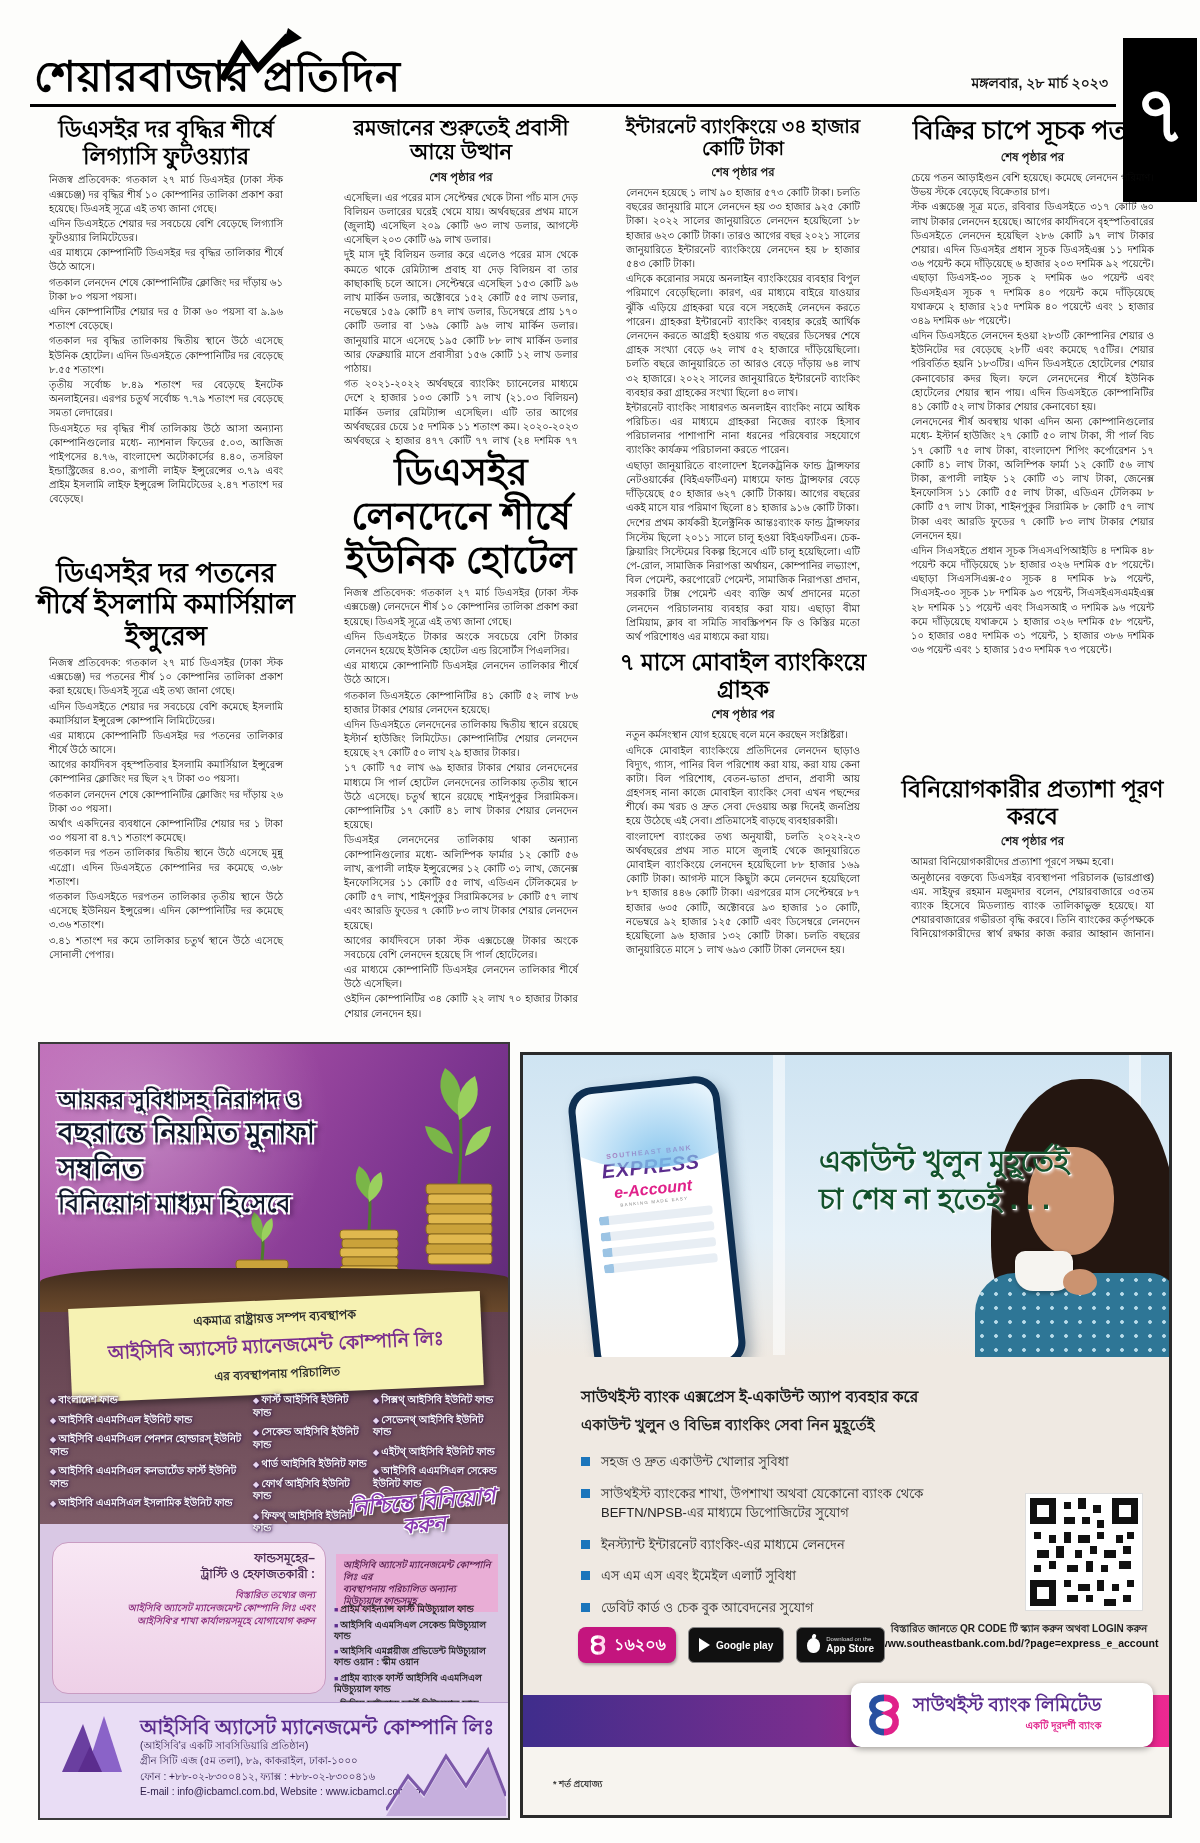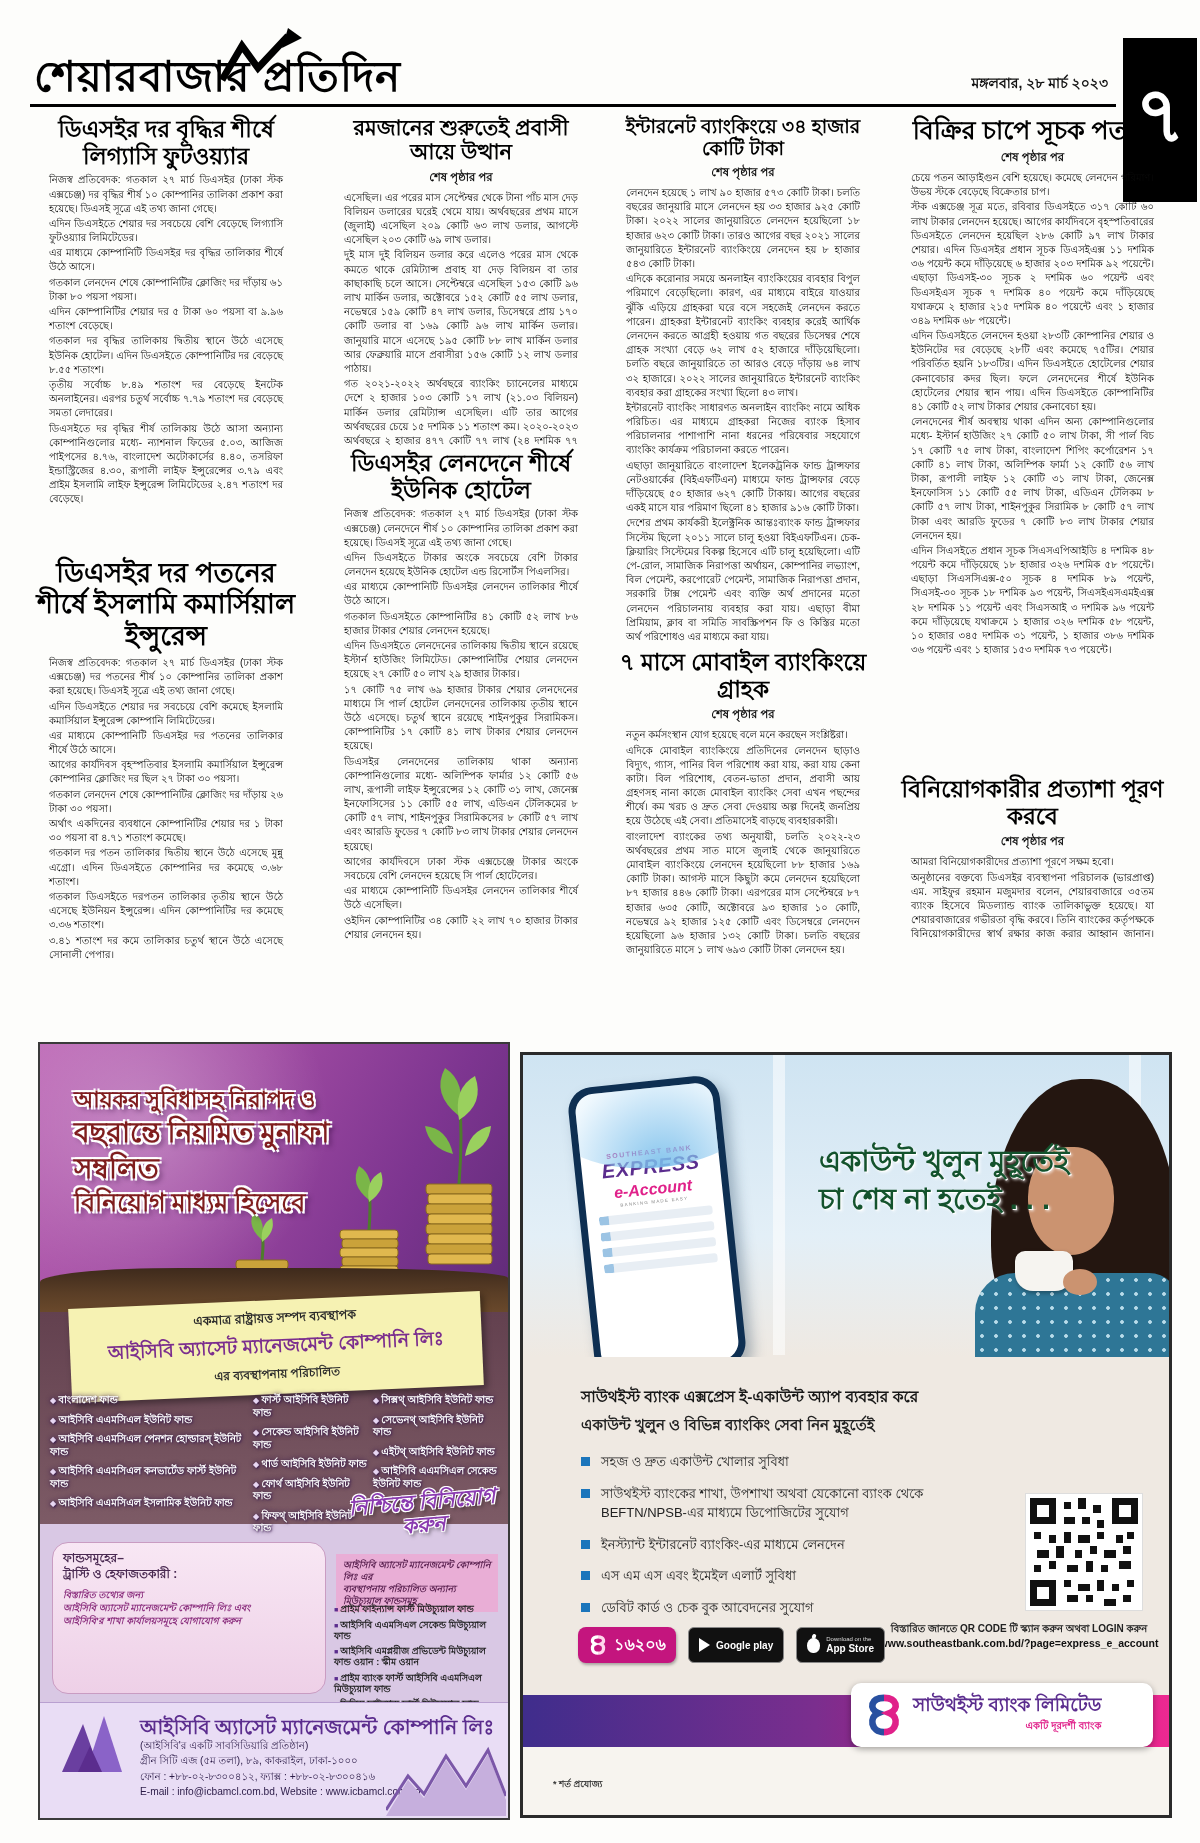--- a/index.html
+++ b/index.html
@@ -18,57 +18,57 @@
   
   .col{position:absolute;top:114px;overflow:hidden;}
   #col1{left:33px;width:266px;height:922px;}
   #col2{left:328px;width:266px;height:922px;}
   #col3{left:610px;width:266px;height:932px;}
   #col4{left:895px;width:275px;height:824px;}
   .art{overflow:hidden;}
   .a-c1t{height:442px}.a-c1b{height:480px}.a-c2t{height:334px}.a-c2b{height:588px}
   .a-c3t{height:533px}.a-c3b{height:399px}.a-c4t{height:660px}.a-c4b{height:164px}
   .hl{font-weight:800;text-align:center;line-height:1.16;margin:2px 0 4px;color:#000;}
-  .hl-c1t{font-size:23px}.hl-c1b{font-size:27px}.hl-c2t{font-size:21px}.hl-c2b{font-size:23px}
+  .hl-c1t{font-size:23px}.hl-c1b{font-size:27px}.hl-c2t{font-size:21px}.hl-c2b{font-size:38px}
   .hl-c3t{font-size:19px}.hl-c3b{font-size:23px}.hl-c4t{font-size:25px}.hl-c4b{font-size:23px}
   .cont-note{text-align:center;font-weight:bold;font-size:11.5px;margin:0 0 3px;color:#111;}
   .body-p{font-size:10px;line-height:1.42;text-align:justify;margin:0 16px 1px;color:#0a0a0a;}
 
   
   .ad-icb{position:absolute;left:38px;top:1042px;width:468px;height:774px;border:2px solid #3a3a3a;
     overflow:hidden;background:#d9c8e4;}
   .icb-bg-top{position:absolute;left:0;top:0;width:468px;height:268px;
     background:radial-gradient(circle at 22% 28%,rgba(255,255,255,.28),transparent 45%),
       linear-gradient(118deg,#bb64b4 0%,#a04ba2 38%,#7d3590 72%,#5f2b78 100%);}
   .icb-soil{position:absolute;left:0;top:224px;width:468px;height:46px;
     background:linear-gradient(#3e2a1c,#5a3e26 55%,#6b4a2c);border-radius:30% 40% 0 0/14px 10px 0 0;}
   .icb-mid{position:absolute;left:0;top:268px;width:468px;height:214px;
     background:linear-gradient(#63414f,#7d5b66);}
   .icb-low{position:absolute;left:0;top:480px;width:468px;height:180px;background:#d9c8e4;}
   .icb-foot{position:absolute;left:0;top:658px;width:468px;height:116px;background:#e9ddf5;border-top:1px solid #b9a0d0;}
   .icb-plants{position:absolute;left:0;top:0;}
-  .icb-tagline{position:absolute;left:34px;top:42px;width:320px;font-weight:800;color:#7f1d1d;line-height:1.3;
-    text-shadow:-2px -2px 0 #fff,2px -2px 0 #fff,-2px 2px 0 #fff,2px 2px 0 #fff,4px 4px 5px rgba(40,0,50,.55);font-family:Liberation Serif, serif;}
+  .icb-tagline{position:absolute;left:18px;top:42px;width:320px;font-weight:800;color:#0f172a;line-height:1.3;
+    text-shadow:-2px -2px 0 #fff,2px -2px 0 #fff,-2px 2px 0 #fff,2px 2px 0 #fff,4px 4px 5px rgba(40,0,50,.55);}
   .icb-tag1{font-size:22px}.icb-tag2{font-size:28px}.icb-tag3{font-size:25px}
   .icb-banner{position:absolute;left:30px;top:256px;width:396px;background:#f6f2b3;transform:rotate(-2.5deg);
     padding:9px 8px;text-align:center;box-shadow:3px 4px 7px rgba(0,0,0,.4);}
   .icb-b1{font-size:12.5px;font-weight:bold;color:#2b2b2b;}
   .icb-b2{font-size:19px;font-weight:800;color:#7b2e8e;margin:2px 0;}
   .icb-b3{font-size:12px;font-weight:bold;color:#2b2b2b;}
   .icb-funds{position:absolute;left:10px;top:350px;width:450px;display:flex;gap:6px;}
   .icb-funds ul{list-style:none;margin:0;padding:0;}
   .icb-funds li{font-size:10px;font-weight:bold;color:#fff;margin:0 0 7px;line-height:1.25;
     text-shadow:1px 1px 2px #3d1f4e,0 0 5px #3d1f4e;}
   .icb-funds li::before{content:"◆ ";color:#e8d7f3;font-size:8px;}
   .fcolA{width:45%}.fcolB{width:26%}.fcolC{width:29%}
   .icb-slogan{position:absolute;right:10px;top:446px;width:150px;transform:rotate(-5deg);text-align:center;
     font-size:21px;font-weight:800;font-style:italic;color:#8a3bb0;line-height:1.1;
     text-shadow:-1px -1px 0 #fff,1px -1px 0 #fff,-1px 1px 0 #fff,1px 1px 0 #fff,2px 3px 4px rgba(0,0,0,.5);}
   .icb-pinkbox{position:absolute;left:12px;top:498px;width:274px;height:152px;border-radius:16px;
-    background:linear-gradient(180deg,#f8e7f4,#eed0e7);border:1px solid #c99cc2;padding:8px 10px;box-sizing:border-box;text-align:left;}
+    background:linear-gradient(180deg,#f8e7f4,#eed0e7);border:1px solid #c99cc2;padding:8px 10px;box-sizing:border-box;text-align:right;}
   .icb-pb-t{font-size:12px;font-weight:bold;color:#4a2a52;line-height:1.3;}
   .icb-orgrow{display:flex;align-items:center;justify-content:center;gap:6px;margin-top:6px;}
   .icb-org{font-size:13px;font-weight:800;color:#7b2e8e;line-height:1.25;}
   .logo-circle{width:30px;height:30px;border-radius:50%;flex:0 0 auto;}
   .logo-icb{border:2px solid #1b4f9c;background:radial-gradient(#1b4f9c 1.1px,transparent 1.6px);background-size:5px 5px;background-color:#fff;}
   .logo-cml{border:2px solid #c00020;background:#fff;color:#c00020;font-size:7.5px;font-weight:800;
     display:flex;align-items:center;justify-content:center;}
   .icb-pb-note{margin-top:7px;font-size:9.5px;font-style:italic;font-weight:bold;color:#8b2f7e;line-height:1.35;}
   .icb-otherhead{position:absolute;left:296px;top:510px;width:162px;background:#e9aed6;padding:5px 7px;
     font-size:9.3px;font-style:italic;font-weight:bold;color:#5a2150;line-height:1.3;box-sizing:border-box;}

